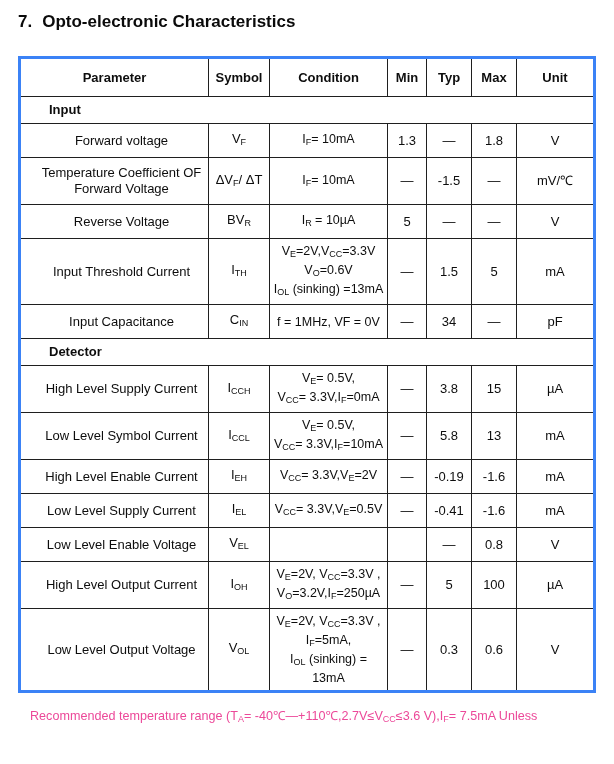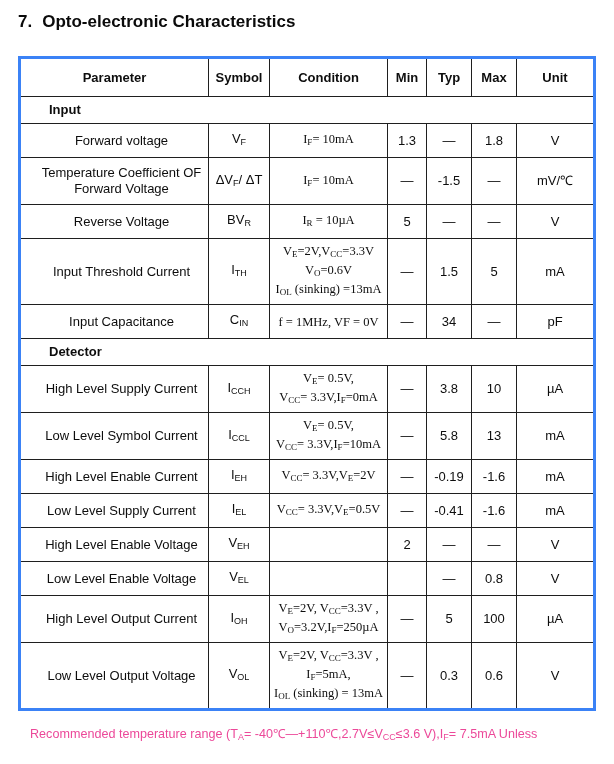--- a/index.html
+++ b/index.html
@@ -53,21 +53,21 @@
   }
   td.cell-param {
     text-align: center;
     padding-left: 20px;
     padding-right: 6px;
   }
   td.cell-cond {
     font-size: 12.5px;
     padding: 4px 2px;
   }
-  .cond-line { line-height: 16px; font-family: Liberation Serif, serif; }
+  .cond-line { line-height: 16px; }
   tr.section-row td {
     text-align: left;
     font-weight: bold;
     padding: 5px 4px 5px 28px;
     height: 25px;
   }
   .sub {
     font-size: 9px;
     vertical-align: -2px;
     letter-spacing: 0;
@@ -179,21 +179,21 @@
         </tr>
         <tr>
           <td class="cell-param">High Level Supply Current</td>
           <td class="cell-symbol">I<span class="sub">CCH</span></td>
           <td class="cell-cond">
             <div class="cond-line">V<span class="sub">E</span>= 0.5V,</div>
             <div class="cond-line">V<span class="sub">CC</span>= 3.3V,I<span class="sub">F</span>=0mA</div>
           </td>
           <td class="cell-val">—</td>
           <td class="cell-val">3.8</td>
-          <td class="cell-val">10</td>
+          <td class="cell-val">15</td>
           <td class="cell-val">µA</td>
         </tr>
         <tr>
           <td class="cell-param">Low Level Symbol Current</td>
           <td class="cell-symbol">I<span class="sub">CCL</span></td>
           <td class="cell-cond">
             <div class="cond-line">V<span class="sub">E</span>= 0.5V,</div>
             <div class="cond-line">V<span class="sub">CC</span>= 3.3V,I<span class="sub">F</span>=10mA</div>
           </td>
           <td class="cell-val">—</td>
@@ -215,29 +215,20 @@
         <tr>
           <td class="cell-param">Low Level Supply Current</td>
           <td class="cell-symbol">I<span class="sub">EL</span></td>
           <td class="cell-cond">
             <div class="cond-line">V<span class="sub">CC</span>= 3.3V,V<span class="sub">E</span>=0.5V</div>
           </td>
           <td class="cell-val">—</td>
           <td class="cell-val">-0.41</td>
           <td class="cell-val">-1.6</td>
           <td class="cell-val">mA</td>
-        </tr>
-        <tr>
-          <td class="cell-param">High Level Enable Voltage</td>
-          <td class="cell-symbol">V<span class="sub">EH</span></td>
-          <td class="cell-cond"></td>
-          <td class="cell-val">2</td>
-          <td class="cell-val">—</td>
-          <td class="cell-val">—</td>
-          <td class="cell-val">V</td>
         </tr>
         <tr>
           <td class="cell-param">Low Level Enable Voltage</td>
           <td class="cell-symbol">V<span class="sub">EL</span></td>
           <td class="cell-cond"></td>
           <td class="cell-val"></td>
           <td class="cell-val">—</td>
           <td class="cell-val">0.8</td>
           <td class="cell-val">V</td>
         </tr>

